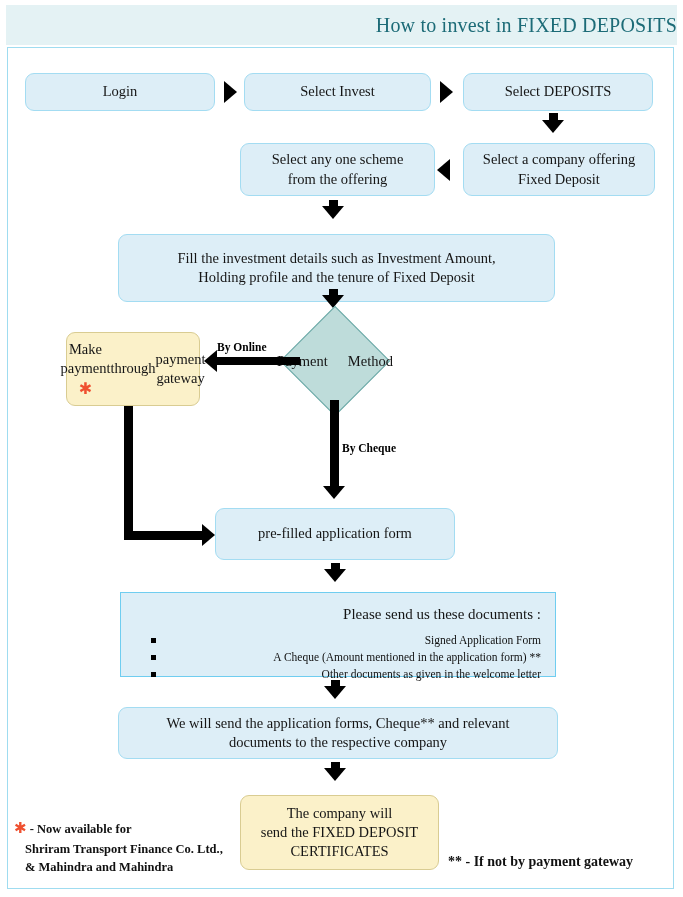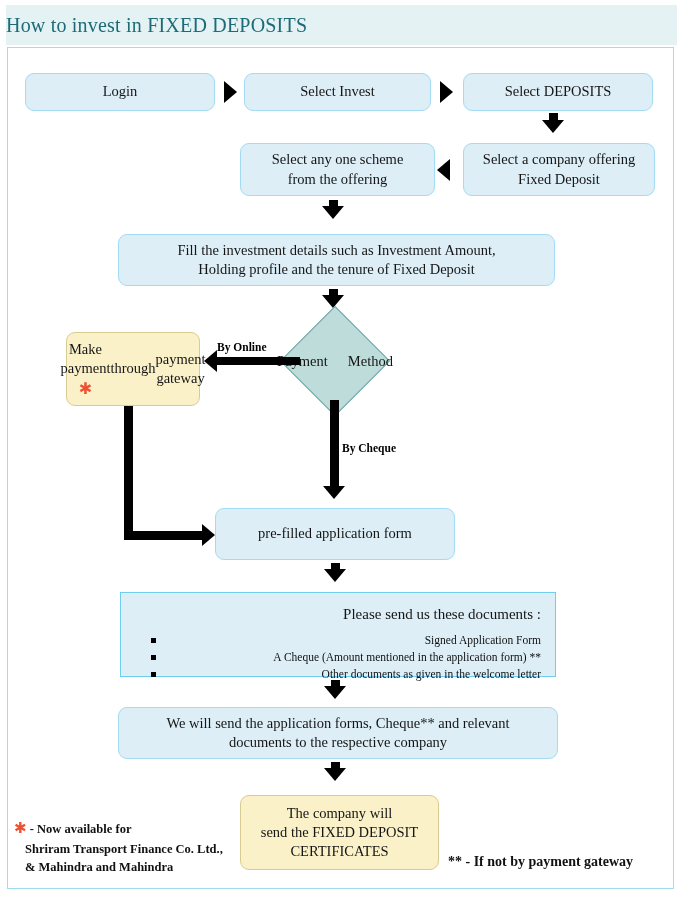--- a/index.html
+++ b/index.html
@@ -27,21 +27,21 @@
     height: 40px;
     background: #e4f2f4;
   }
   #header-title {
     position: absolute;
     left: 6px;
     top: 5px;
     width: 671px;
     height: 40px;
     line-height: 40px;
-    text-align: left;
+    text-align: right;
     color: #1c6b77;
     font-size: 20px;
     letter-spacing: 0.2px;
     font-family: "Liberation Serif", "DejaVu Serif", serif;
   }
   
   #content-frame {
     position: absolute;
     left: 7px;
     top: 47px;
@@ -251,21 +251,21 @@
   <div class="tri tri-left" style="left:437px; top:159px;"></div>
 
   <div class="box box-blue" style="left:240px; top:143px; width:195px; height:53px; flex-direction:column;">
     <span>Select any one scheme</span>
     <span>from the offering</span>
   </div>
 
   <div class="arrow-stub" style="left:329px; top:200px; width:9px; height:9px;"></div>
   <div class="tri tri-down" style="left:322px; top:206px;"></div>
 
-  <div class="box box-blue" style="left:118px; top:234px; width:437px; height:52px; flex-direction:column;">
+  <div class="box box-blue" style="left:118px; top:234px; width:437px; height:68px; flex-direction:column;">
     <span>Fill the investment details such as Investment Amount,</span>
     <span>Holding profile and the tenure of Fixed Deposit</span>
   </div>
 
   <div class="arrow-stub" style="left:329px; top:289px; width:9px; height:9px;"></div>
   <div class="tri tri-down" style="left:322px; top:295px;"></div>
 
   <div class="diamond-wrap" style="left:296px; top:322px; width:78px; height:78px;">
     <div class="diamond"></div>
     <div class="diamond-label">

